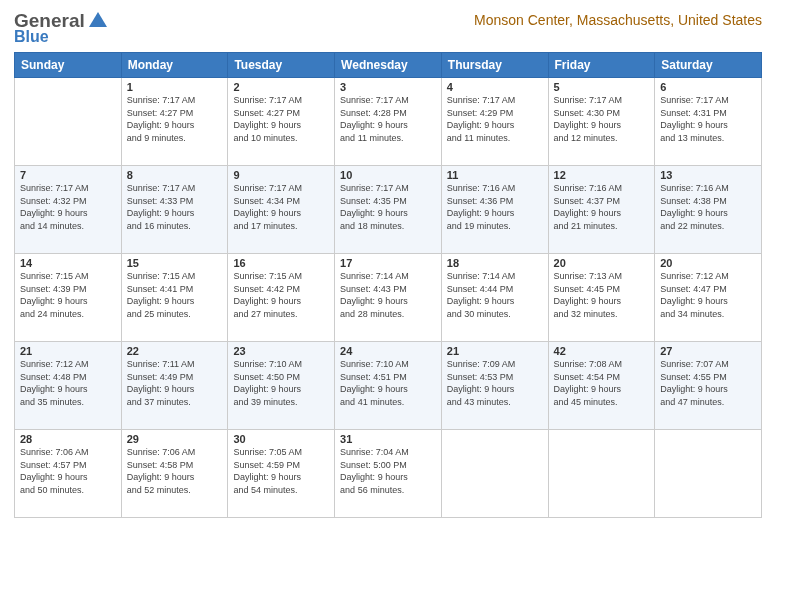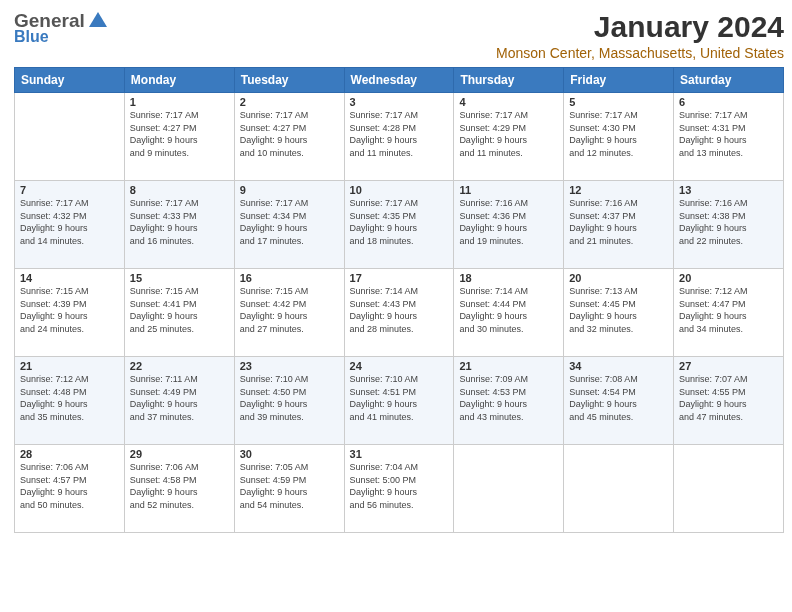--- a/index.html
+++ b/index.html
@@ -5,21 +5,21 @@
     * { margin: 0; padding: 0; box-sizing: border-box; }
     body {
       font-family: Arial, sans-serif;
       background: #fff;
       width: 792px;
       height: 612px;
       overflow: hidden;
     }
     .container {
       width: 792px;
-      padding: 10px 8px 8px 14px;
+      padding: 10px 30px 8px 14px;
     }
     .header-row {
       display: flex;
       align-items: flex-start;
       justify-content: space-between;
       margin-bottom: 2px;
     }
     .logo {
       display: flex;
       flex-direction: column;
@@ -98,21 +98,20 @@
     <div class="logo">
       <div class="logo-wrapper">
         <span class="logo-text-general">General</span>
         <svg width="22" height="22" viewBox="0 0 22 22" style="margin-left:2px;margin-top:-2px;">
           <polygon points="11,3 20,18 2,18" fill="#3a7abf"></polygon>
         </svg>
       </div>
       <span class="logo-text-blue" style="margin-top:-4px;">Blue</span>
     </div>
     <div class="title-section">
-      <div class="month-year">January 2024</div>
       <div class="location">Monson Center, Massachusetts, United States</div>
     </div>
   </div>
 
   <table>
     <thead>
       <tr>
       <th>Sunday</th>
           <th>Monday</th>
           <th>Tuesday</th>
@@ -224,21 +223,21 @@
 Daylight: 9 hours
 and 39 minutes.</span></td>
           <td><span class="day-num">24</span><span class="day-info" style="white-space: pre-line;">Sunrise: 7:10 AM
 Sunset: 4:51 PM
 Daylight: 9 hours
 and 41 minutes.</span></td>
           <td><span class="day-num">21</span><span class="day-info" style="white-space: pre-line;">Sunrise: 7:09 AM
 Sunset: 4:53 PM
 Daylight: 9 hours
 and 43 minutes.</span></td>
-          <td><span class="day-num">34</span><span class="day-info" style="white-space: pre-line;">Sunrise: 7:08 AM
+          <td><span class="day-num">42</span><span class="day-info" style="white-space: pre-line;">Sunrise: 7:08 AM
 Sunset: 4:54 PM
 Daylight: 9 hours
 and 45 minutes.</span></td>
           <td><span class="day-num">27</span><span class="day-info" style="white-space: pre-line;">Sunrise: 7:07 AM
 Sunset: 4:55 PM
 Daylight: 9 hours
 and 47 minutes.</span></td>
         </tr>
         <tr>
           <td><span class="day-num">28</span><span class="day-info" style="white-space: pre-line;">Sunrise: 7:06 AM

